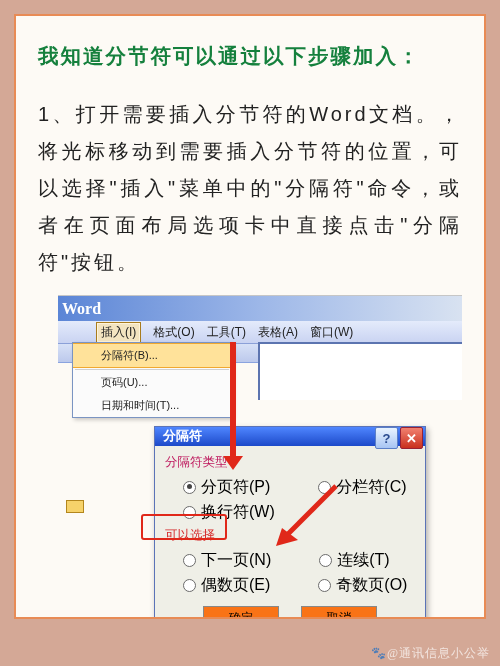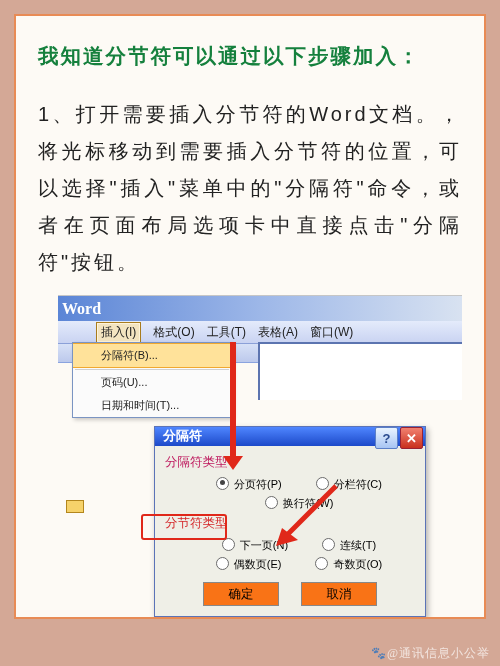--- a/index.html
+++ b/index.html
@@ -152,22 +152,22 @@
     display: flex; align-items: center; justify-content: center;
     font-size: 13px; border-radius: 2px;
     margin-right: 2px;
   }
   .dialog .body {
     padding: 6px 10px 10px 10px;
   }
   .grp-label { color: #be185d; font-size: 12.5px; margin: 2px 0 4px 0; }
   .section-type { color: #d4282a; font-weight: normal; }
   .radio-row {
-    display: flex; gap: 34px;
-    padding: 2px 0 2px 18px; font-size: 11px; justify-content: center;
+    display: flex; gap: 48px;
+    padding: 2px 0 2px 18px; font-size: 16px;
   }
   .radio {
     width: 11px; height: 11px; border: 1.3px solid #6b6b6b;
     border-radius: 50%; display: inline-block; margin-right: 5px;
     vertical-align: -2px; background: #fff;
   }
   .radio.checked::after {
     content: ""; display: block; width: 5px; height: 5px; background: #444;
     border-radius: 50%; margin: 2px auto 0;
   }
@@ -284,21 +284,21 @@
       </div>
       <div class="body">
         <div class="grp-label">分隔符类型</div>
         <div class="radio-row">
           <span><span class="radio checked"></span><span>分页符(P)</span></span>
           <span><span class="radio"></span><span>分栏符(C)</span></span>
         </div>
         <div class="radio-row">
           <span><span class="radio"></span><span>换行符(W)</span></span>
         </div>
-        <div class="grp-label section-type">分节符类型</div>
+        <div class="grp-label section-type">可以选择</div>
         <div class="radio-row">
           <span><span class="radio"></span><span>下一页(N)</span></span>
           <span><span class="radio"></span><span>连续(T)</span></span>
         </div>
         <div class="radio-row">
           <span><span class="radio"></span><span>偶数页(E)</span></span>
           <span><span class="radio"></span><span>奇数页(O)</span></span>
         </div>
         <div class="btn-row">
           <div class="btn">确定</div>

